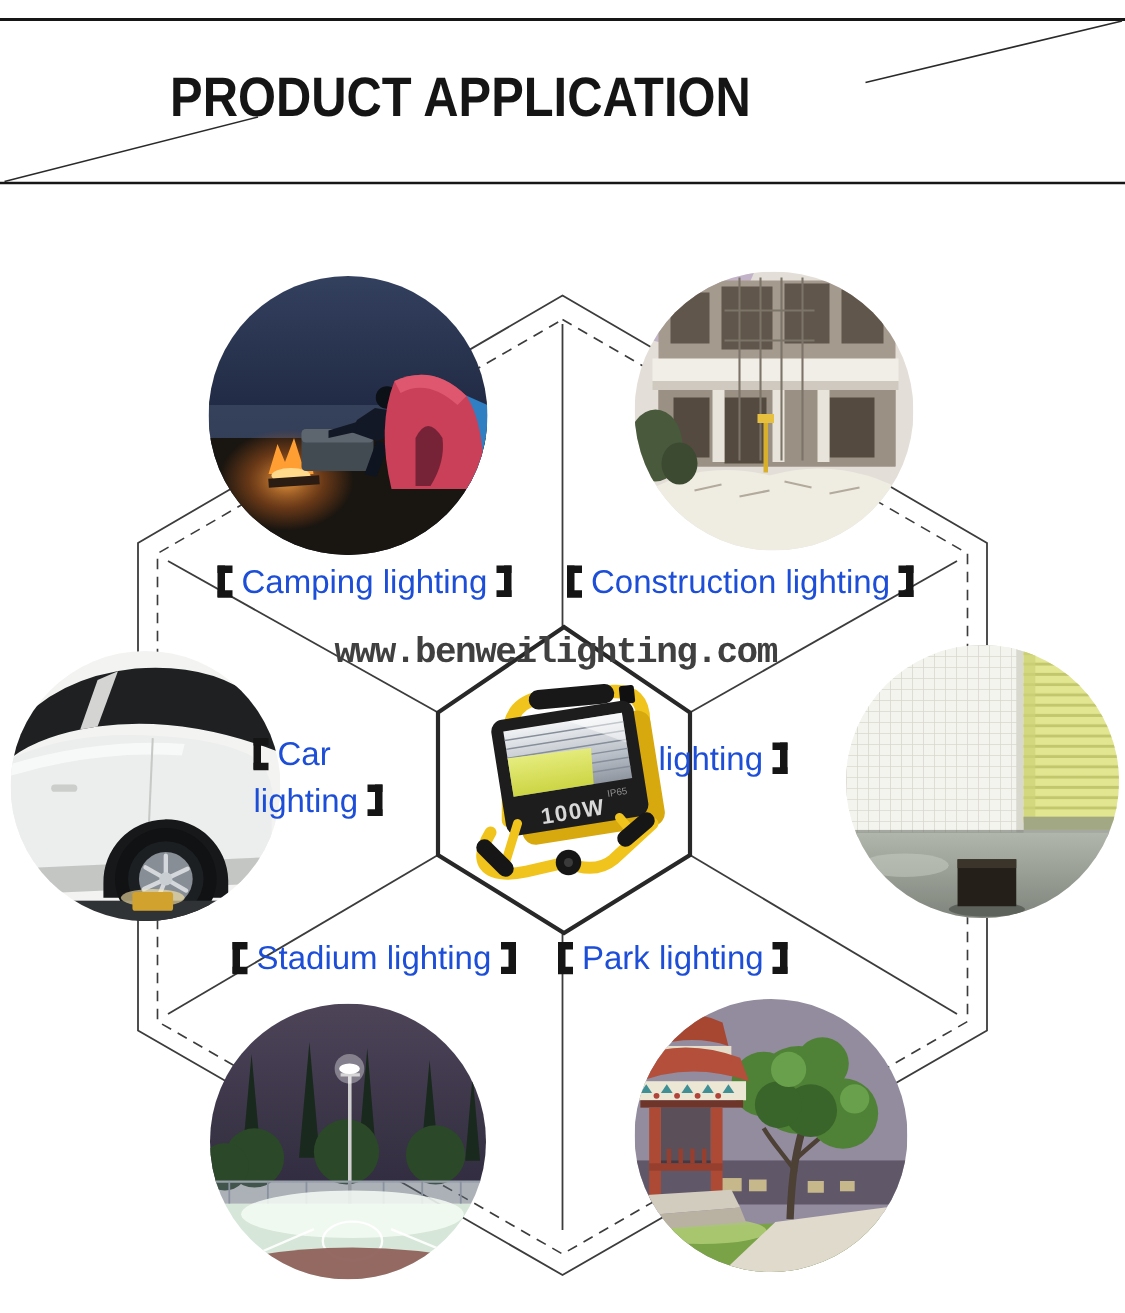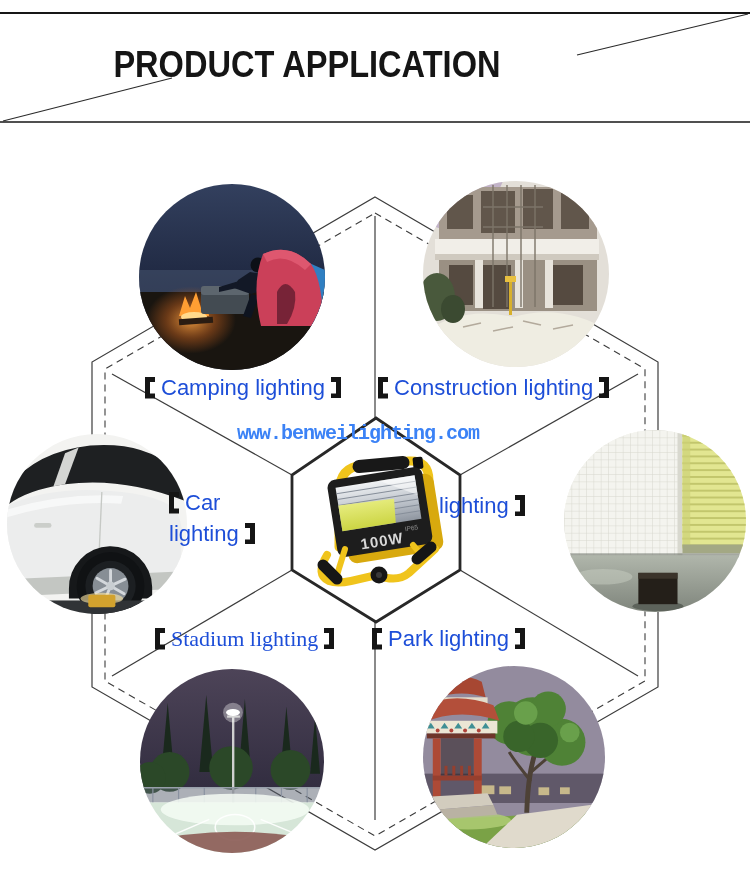--- a/index.html
+++ b/index.html
@@ -17,22 +17,22 @@
   .app-label{position:absolute;color:#1d4ed8;font-size:22px;line-height:31px;text-align:left;white-space:nowrap;}
   .lbl-line{white-space:nowrap;}
   .bk{display:inline-block;width:10px;height:21px;position:relative;vertical-align:-3px;}
   .bk::before{content:"";position:absolute;left:0;top:0;width:5px;height:100%;background:#151515;}
   .bk::after{content:"";position:absolute;left:0;top:0;width:10px;height:4.5px;background:#151515;
              box-shadow:0 16.5px 0 #151515;}
   .bk.l{margin-right:6px;}
   .bk.r{margin-left:6px;transform:scaleX(-1);}
   
   .watermark{position:absolute;left:223px;top:422px;width:270px;text-align:center;
-             font-family:"Liberation Mono",monospace;font-weight:bold;font-size:20px;
-             letter-spacing:-1px;color:#3b82f6;white-space:nowrap;}
+             font-family:"Liberation Mono",monospace;font-weight:bold;font-size:24px;
+             letter-spacing:-1px;color:#404040;white-space:nowrap;}
   .product-svg{position:absolute;left:293px;top:441px;}
 </style>
 </head>
 <body>
 
 <div class="canvas">
 
   <svg class="lines-svg" width="750" height="875" viewBox="0 0 750 875">
     <line x1="0" y1="13" x2="750" y2="13" stroke="#161616" stroke-width="2"></line>
     <line x1="0" y1="122" x2="750" y2="122" stroke="#161616" stroke-width="1.6"></line>
@@ -340,21 +340,21 @@
 
   <div class="app-label" style="left:169px;top:487px;width:170px;">
     <div class="lbl-line"><span class="bk l"></span><span>Car</span></div>
     <div class="lbl-line"><span>lighting</span><span class="bk r"></span></div>
   </div>
 
   <div class="app-label" style="left:439px;top:490px;width:170px;">
     <div class="lbl-line"><span>lighting</span><span class="bk r"></span></div>
   </div>
 
-  <div class="app-label" style="left:155px;top:623px;width:260px;font-family:Liberation Serif, serif;">
+  <div class="app-label" style="left:155px;top:623px;width:260px;">
     <span class="bk l"></span><span>Stadium lighting</span><span class="bk r"></span>
   </div>
 
   <div class="app-label" style="left:332px;top:623px;width:260px;padding-left:40px;">
     <span class="bk l"></span><span>Park lighting</span><span class="bk r"></span>
   </div>
 
   <div class="watermark">www.benweilighting.com</div>
 
   <svg class="product-svg" width="168" height="148" viewBox="0 0 168 148">

